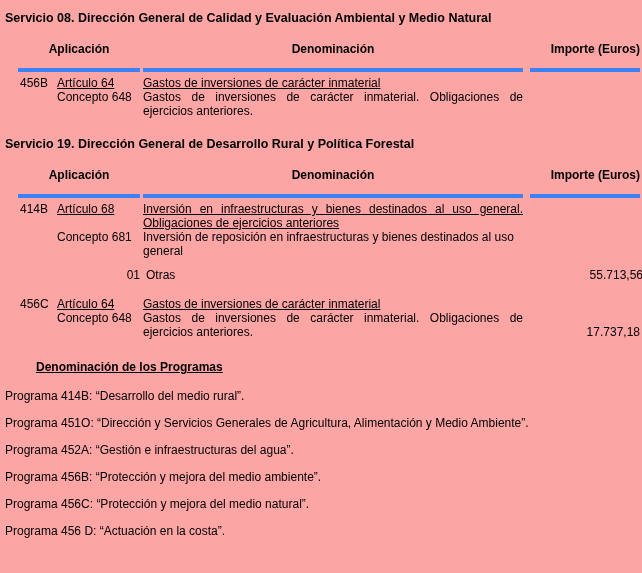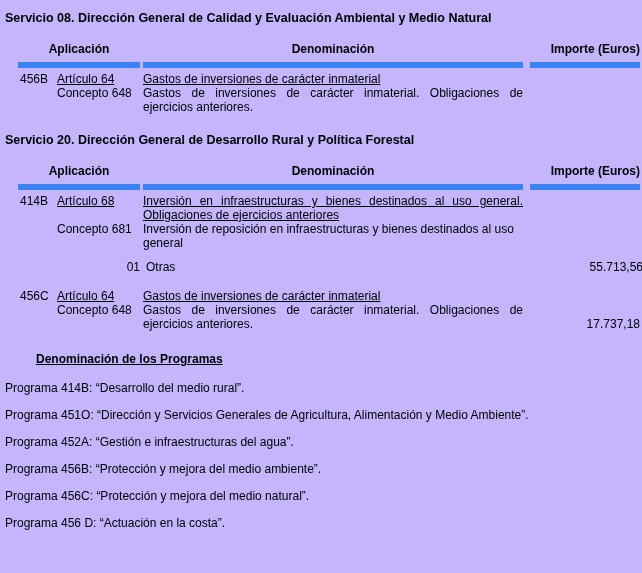--- a/index.html
+++ b/index.html
@@ -1,20 +1,20 @@
 <!DOCTYPE html>
 <html><head>
 <meta charset="utf-8">
 <style>
   html, body { margin: 0; padding: 0; background: #ffffff; }
   .page {
     position: relative;
     width: 642px;
     height: 573px;
-    background: #c4b5fd;
+    background: #fca5a5;
     color: #000000;
     font-family: "Liberation Sans", sans-serif;
     font-size: 12px;
     line-height: 14px;
     box-sizing: border-box;
     padding: 11px 2px 0 5px;
     overflow: hidden;
   }
   .service-title {
     font-weight: bold;
@@ -23,22 +23,22 @@
     margin: 0;
   }
   .service-title.second { margin-top: 19px; }
 
   .budget-table { margin-left: 13px; margin-top: 17px; }
 
   .t-header { display: flex; margin-bottom: 4px; }
   .hc {
     font-weight: bold;
     text-align: center;
-    border-bottom: 6px solid #3b82f6;
-    padding-bottom: 6px;
+    border-bottom: 4px solid #3b82f6;
+    padding-bottom: 12px;
   }
   .c1 { width: 122px; margin-right: 3px; flex-shrink: 0; }
   .c2 { width: 380px; margin-right: 7px; flex-shrink: 0; }
   .c3 { width: 110px; flex-shrink: 0; text-align: right; }
 
   .row { display: flex; }
   .amount-cell { display: flex; align-items: flex-end; justify-content: flex-end; }
 
   .code-line { display: flex; }
   .code { width: 39px; padding-left: 2px; box-sizing: border-box; flex-shrink: 0; }
@@ -82,21 +82,21 @@
         </div>
         <div class="concepto-line">Concepto 648</div>
       </div>
       <div class="c2">
         <div class="u just">Gastos de inversiones de carácter inmaterial</div>
         <div class="just">Gastos de inversiones de carácter inmaterial. Obligaciones de ejercicios anteriores.</div>
       </div>
     </div>
   </div>
 
-  <div class="service-title second">Servicio 20. Dirección General de Desarrollo Rural y Política Forestal</div>
+  <div class="service-title second">Servicio 19. Dirección General de Desarrollo Rural y Política Forestal</div>
 
   <div class="budget-table">
     <div class="t-header">
       <div class="c1 hc">Aplicación</div>
       <div class="c2 hc">Denominación</div>
       <div class="c3 hc">Importe (Euros)</div>
     </div>
 
     <div class="row">
       <div class="c1">

